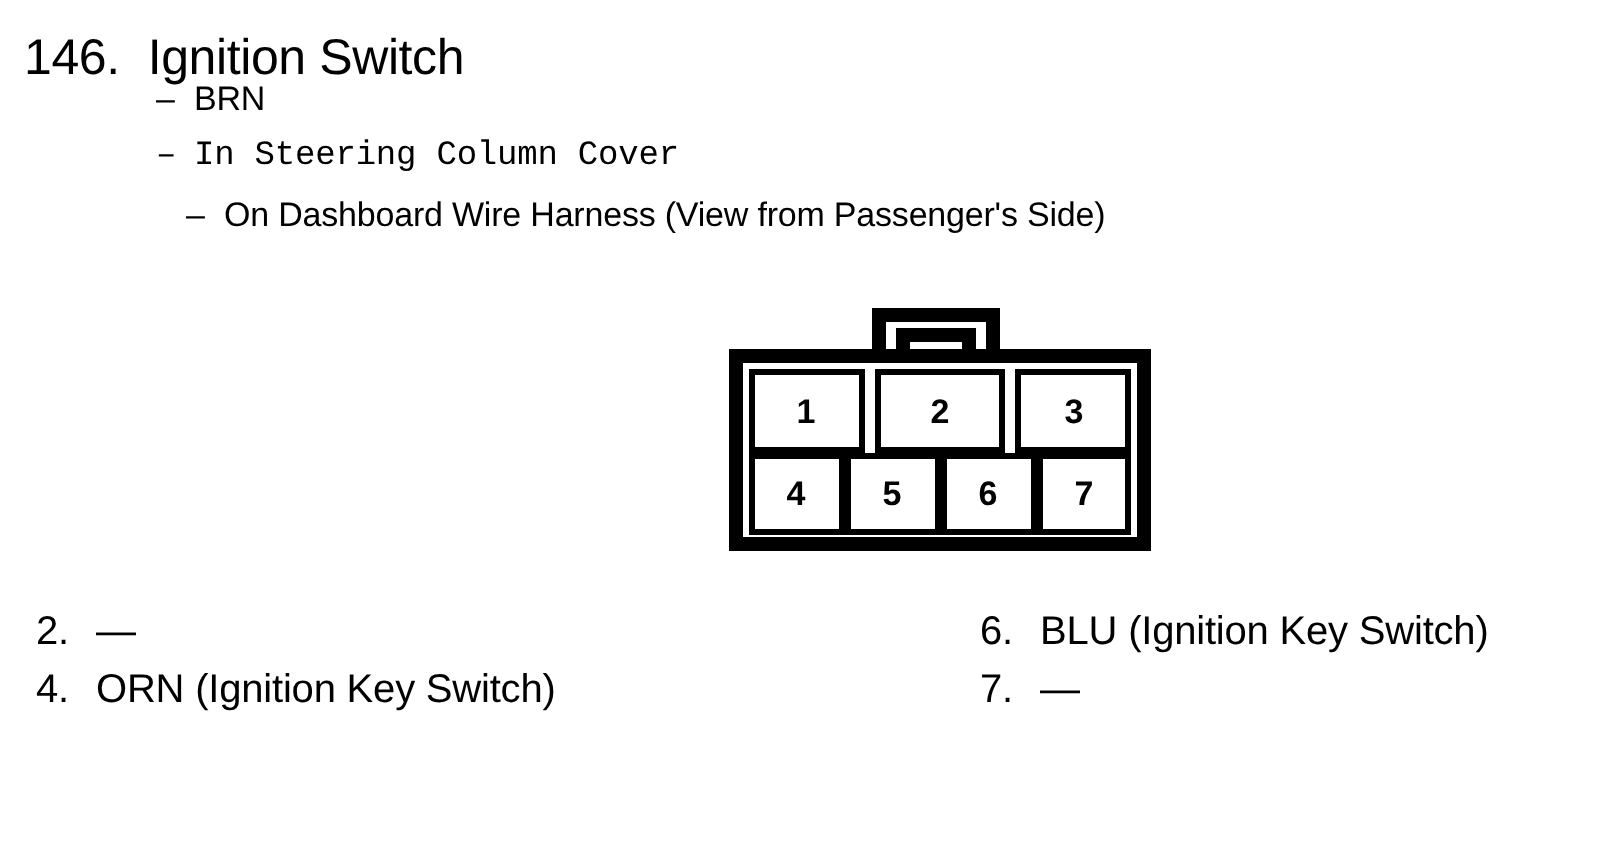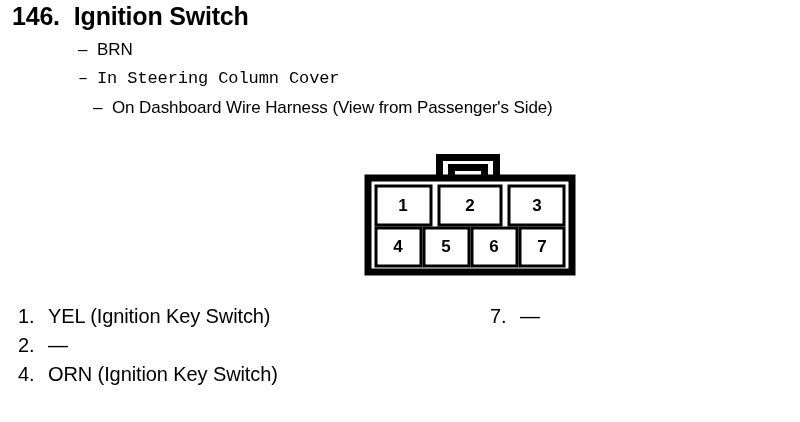--- a/index.html
+++ b/index.html
@@ -20,24 +20,24 @@
   
   #header {
     position: absolute;
     left: 0;
     top: 0;
     width: 800px;
   }
   #title-row {
     position: absolute;
     left: 12px;
-    top: 2px;
+    top: 15px;
     white-space: nowrap;
     font-size: 25px;
-    font-weight: bold;
+    font-weight: normal;
     letter-spacing: -0.2px;
   }
   #title-number {
     display: inline-block;
     margin-right: 14px;
   }
   #title-text {
     display: inline-block;
   }
 
@@ -147,36 +147,36 @@
     <text class="pin-num" x="38" y="102">4</text>
     <text class="pin-num" x="86" y="102">5</text>
     <text class="pin-num" x="134" y="102">6</text>
     <text class="pin-num" x="182" y="102">7</text>
 
   </svg>
 </div>
 
 <div class="legend-col" id="legend-left">
 
-  <div class="legend-item">
-    <span class="legend-num">1.</span><span class="legend-desc">YEL (Ignition Key Switch)</span>
-  </div>
 
   <div class="legend-item">
     <span class="legend-num">2.</span><span class="legend-desc">—</span>
   </div>
 
 
   <div class="legend-item">
     <span class="legend-num">4.</span><span class="legend-desc">ORN (Ignition Key Switch)</span>
   </div>
 
 </div>
 
 <div class="legend-col" id="legend-right">
 
 
+  <div class="legend-item">
+    <span class="legend-num">6.</span><span class="legend-desc">BLU (Ignition Key Switch)</span>
+  </div>
 
   <div class="legend-item">
     <span class="legend-num">7.</span><span class="legend-desc">—</span>
   </div>
 
 </div>
 
 </body></html>

